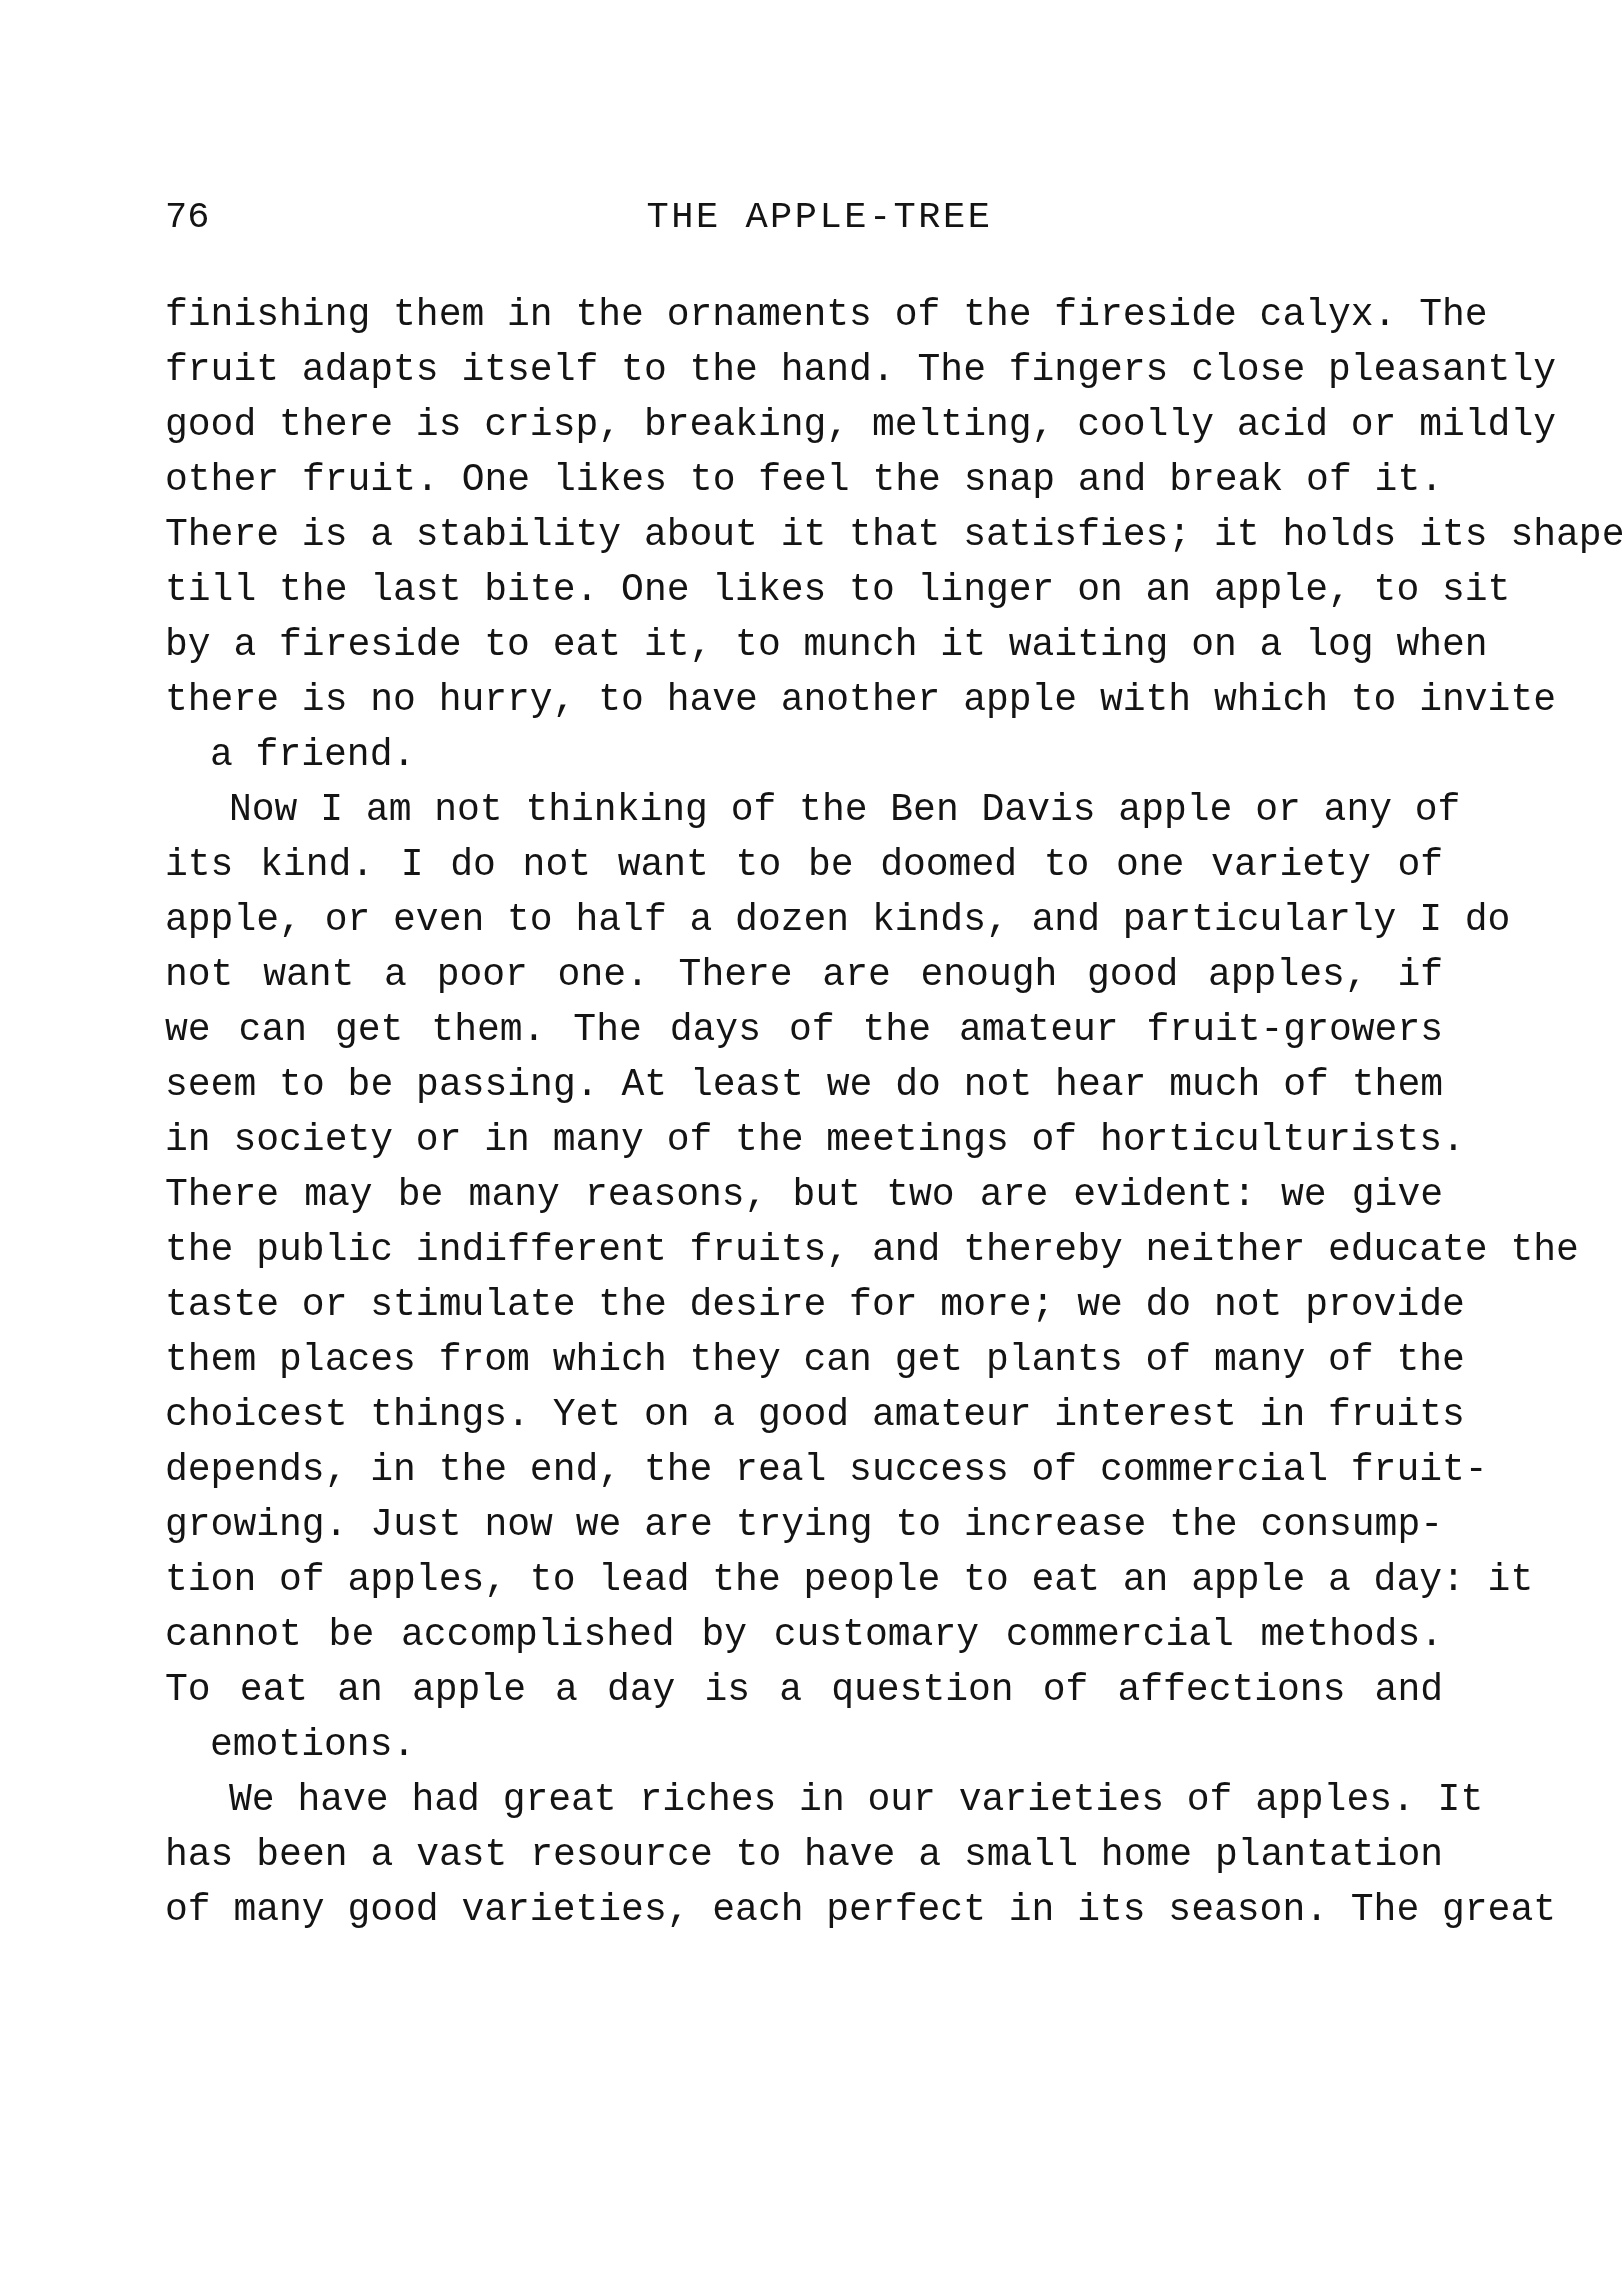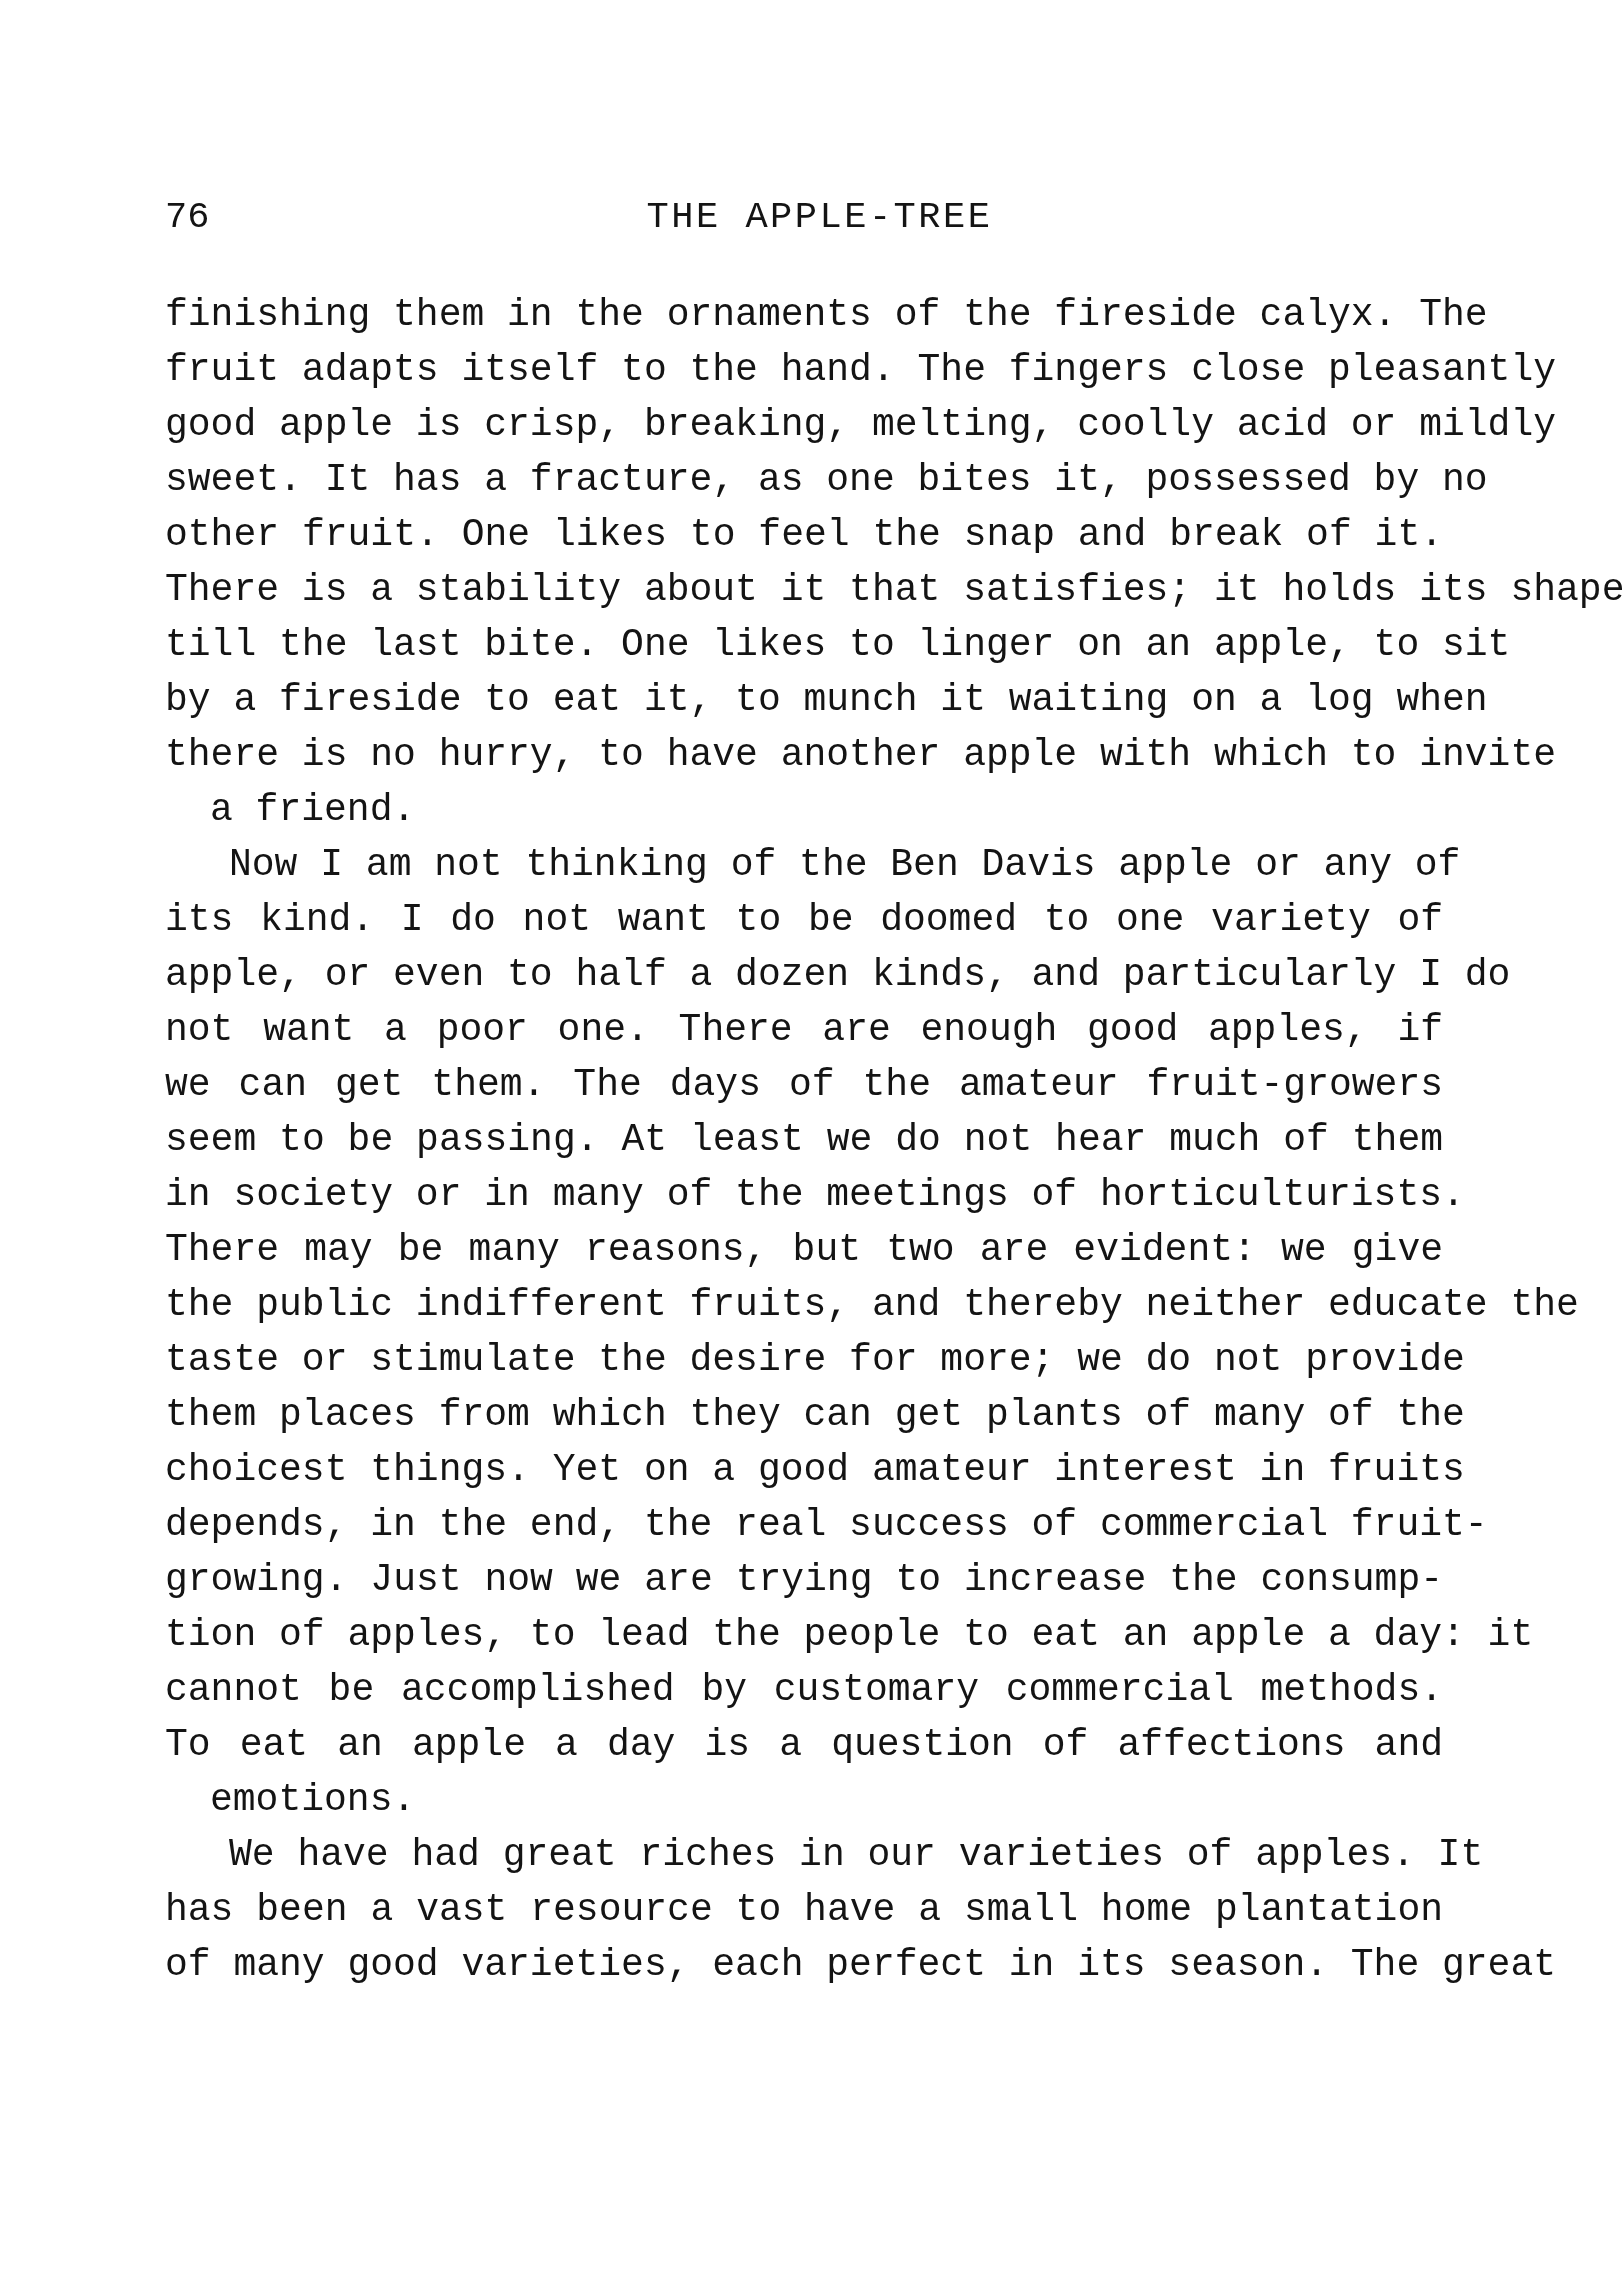--- a/index.html
+++ b/index.html
@@ -30,22 +30,21 @@
 
 <div class="page">
   <div class="running-head">
     <span class="folio">76</span>
     <span class="head-title">THE APPLE-TREE</span>
   </div>
   <div class="body-text" id="body-text">
       <div>
         <span class="line">finishing them in the ornaments of the fireside calyx. The</span>
         <span class="line">fruit adapts itself to the hand. The fingers close pleasantly</span>
-        <span class="line">good apple is crisp, breaking, melting, coolly acid or mildly</span>
-        <span class="line">sweet. It has a fracture, as one bites it, possessed by no</span>
+        <span class="line">good there is crisp, breaking, melting, coolly acid or mildly</span>
         <span class="line">other fruit. One likes to feel the snap and break of it.</span>
         <span class="line">There is a stability about it that satisfies; it holds its shape</span>
         <span class="line">till the last bite. One likes to linger on an apple, to sit</span>
         <span class="line">by a fireside to eat it, to munch it waiting on a log when</span>
         <span class="line">there is no hurry, to have another apple with which to invite</span>
         <span class="line last">a friend.</span>
       </div>
       <div>
         <span class="line indent">Now I am not thinking of the Ben Davis apple or any of</span>
         <span class="line">its kind. I do not want to be doomed to one variety of</span>

